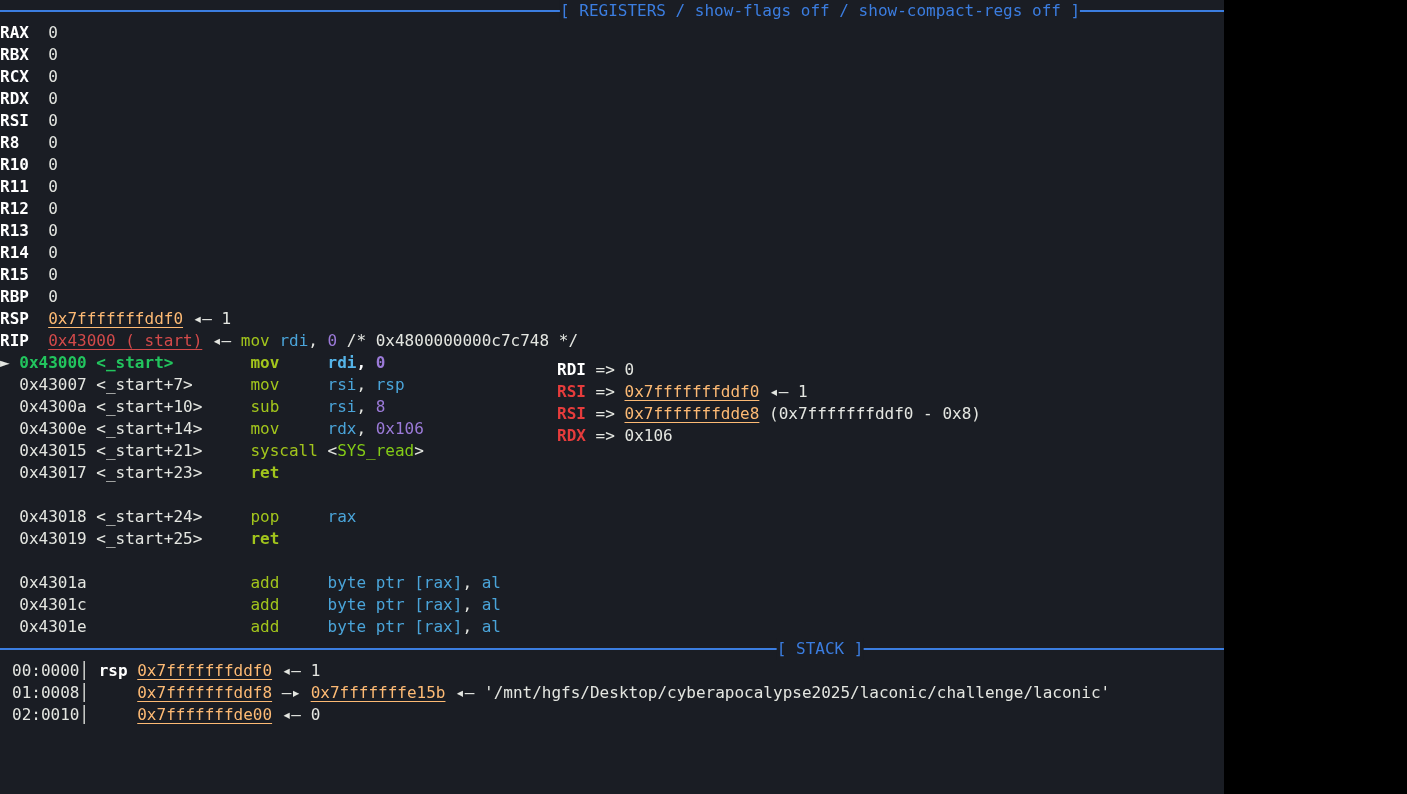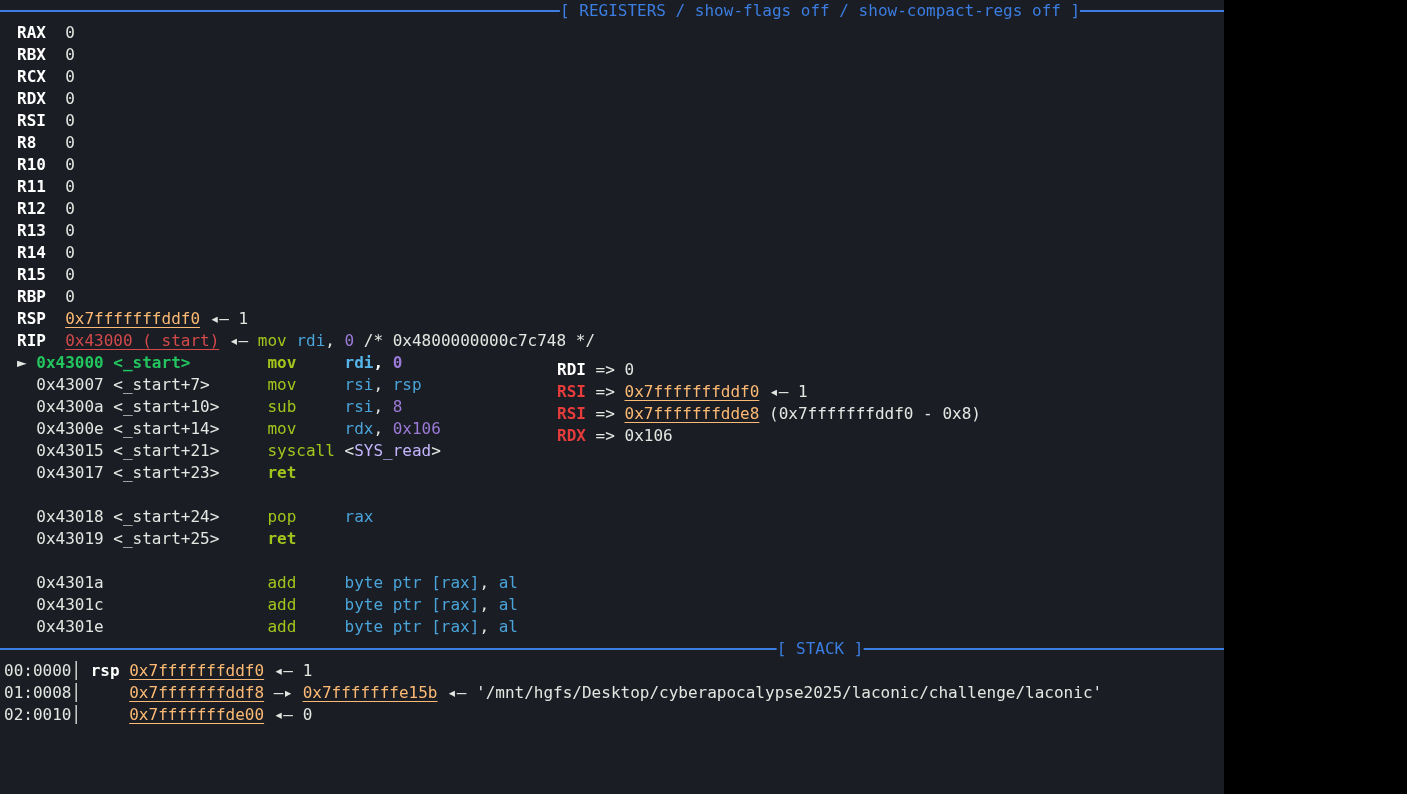--- a/index.html
+++ b/index.html
@@ -18,37 +18,37 @@
     color:var(--fg);
     overflow:hidden;
   }
   .banner{position:relative;height:22px;}
   .banner .rule{position:absolute;left:0;right:0;top:10px;height:2px;background:var(--blue);}
   .banner .title{
     position:absolute;left:67%;top:0;transform:translateX(-50%);
     background:var(--bg);color:var(--blue);white-space:pre;z-index:1;
   }
   .row{white-space:pre;height:22px;position:relative;}
-  .pane-registers .row,.pane-disasm .row{padding-left:17px;}
-  .pane-stack .row{padding-left:4px;}
+  .pane-registers .row,.pane-disasm .row{padding-left:0;}
+  .pane-stack .row{padding-left:12px;}
   .ann{position:absolute;left:calc(8px + 57ch);top:7px;white-space:pre;}
 
   .w{color:var(--fg);}
   .wb{color:#ffffff;font-weight:bold;}
   .teal{color:#22c55e;font-weight:bold;}
   .grn{color:#a2c51c;}
   .grnb{color:#a2c51c;font-weight:bold;}
   .cyn{color:#4aa4d9;}
   .cynb{color:#55b4e8;font-weight:bold;}
   .pur{color:#9b7ad8;}
   .purb{color:#9b7ad8;font-weight:bold;}
   .org{color:#fdba74;text-decoration:underline;text-underline-offset:3px;}
   .redl{color:#d34a4a;text-decoration:underline;text-underline-offset:3px;}
   .redb{color:#e63c3c;font-weight:bold;}
-  .dred{color:#c4b5fd;}
+  .dred{color:#84cc16;}
 </style>
 </head>
 <body>
 
 <div class="terminal">
 
   <div class="banner">
     <div class="rule"></div>
     <span class="title">[ REGISTERS / show-flags off / show-compact-regs off ]</span>
   </div>

